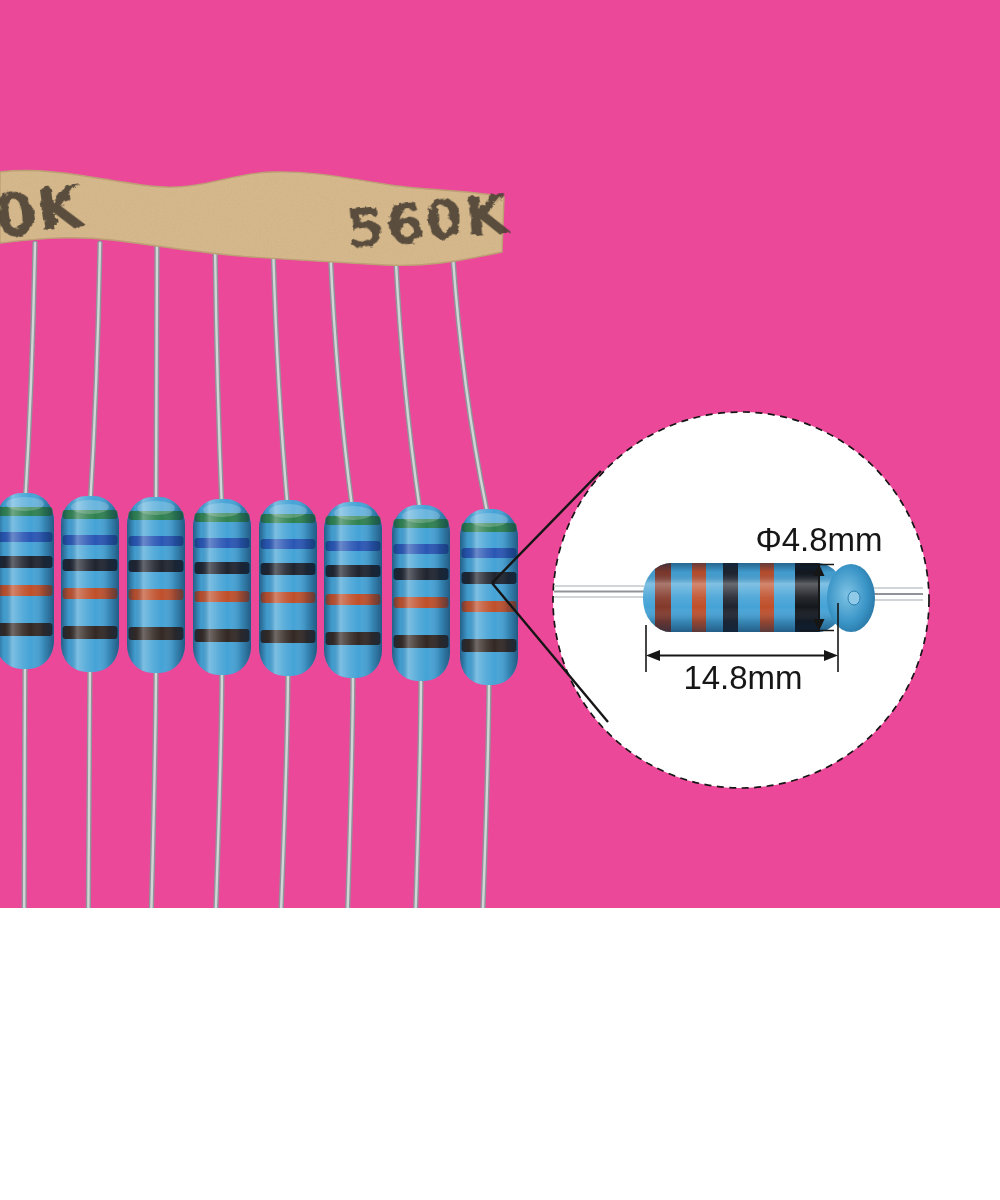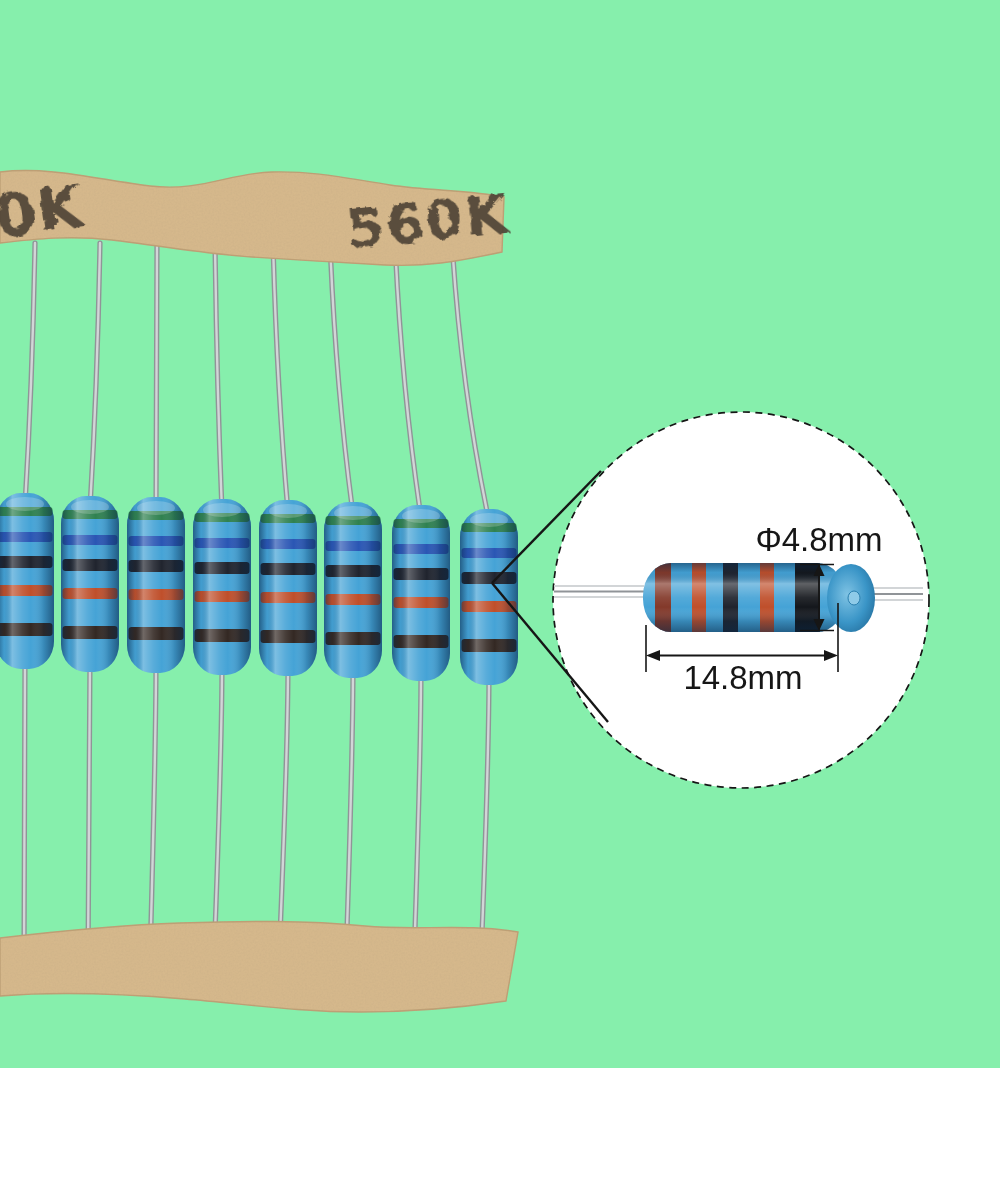--- a/index.html
+++ b/index.html
@@ -1,16 +1,16 @@
 <!DOCTYPE html>
 <html><head>
 <meta charset="utf-8">
 <style>
   html,body{margin:0;padding:0;background:#ffffff;}
-  .stage{position:relative;width:1000px;height:1068px;background:#86efac;overflow:hidden;}
+  .stage{position:relative;width:1000px;height:908px;background:#ec4899;overflow:hidden;}
   svg{display:block;}
   text{font-family:"Liberation Sans","DejaVu Sans",sans-serif;}
   .stamp{font-family:"DejaVu Sans","Liberation Sans",sans-serif;font-weight:700;letter-spacing:2px;opacity:.9;}
   .dimlabel{font-size:33px;}
   .ink{stroke:#161616;}
   .inkfill{fill:#161616;}
 </style>
 </head>
 <body>
 

